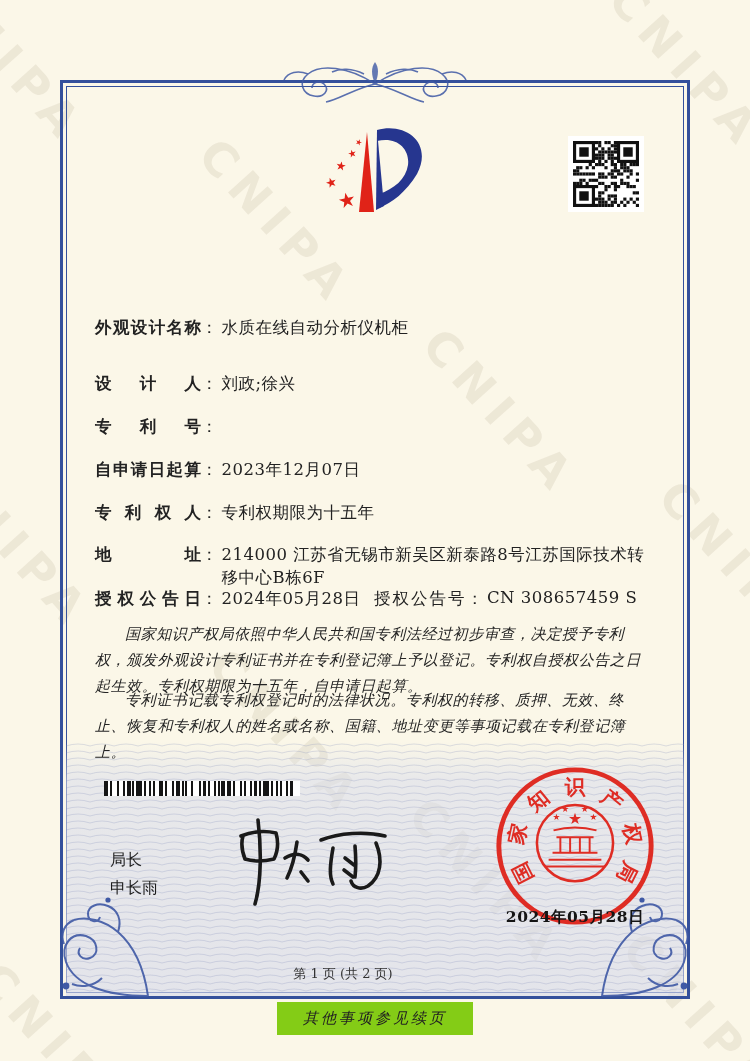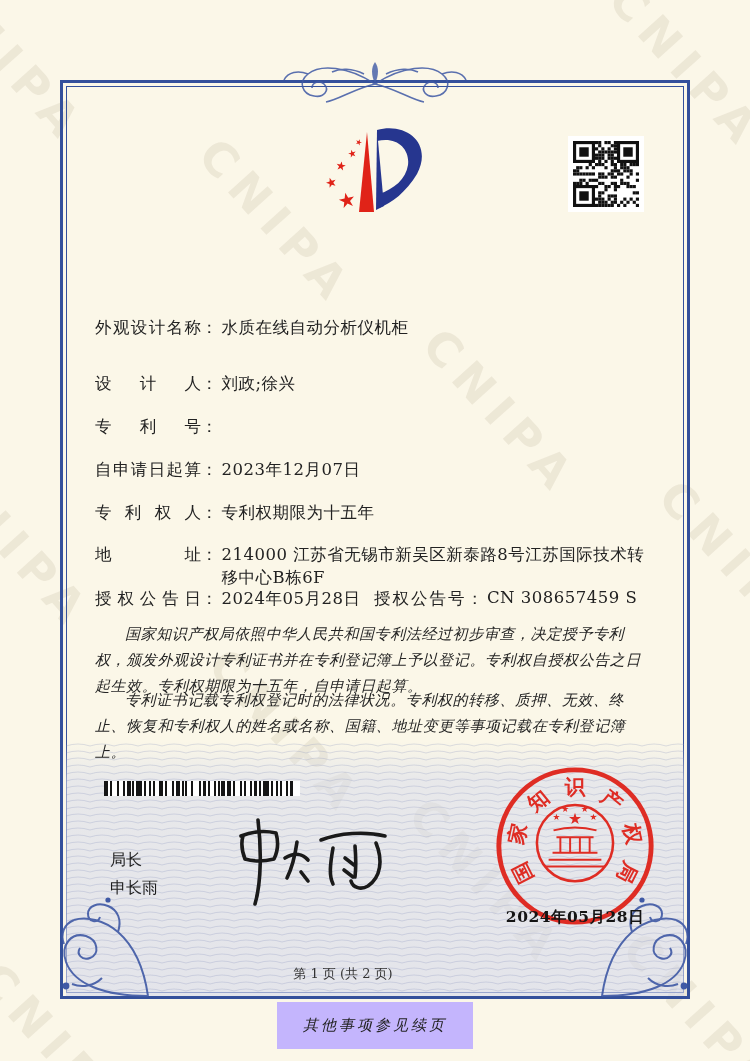--- a/index.html
+++ b/index.html
@@ -29,21 +29,21 @@
   .content{position:absolute;left:0;top:0;width:750px;height:1061px;z-index:4;}
 
   .cert-no{position:absolute;left:96px;top:133px;font-size:15px;letter-spacing:1px;color:#222;}
   .logo{position:absolute;left:303px;top:124px;}
   .qr-box{position:absolute;left:568px;top:136px;width:66px;height:66px;background:#fff;padding:5px;}
   .title{position:absolute;left:0;top:228px;width:750px;text-align:center;font-size:37px;
       letter-spacing:10px;color:#151515;font-weight:500;}
 
   .row{position:absolute;left:95px;width:565px;display:flex;align-items:flex-start;
       font-size:16.5px;color:#222;line-height:23px;}
-  .flabel{flex:0 0 106px;text-align:justify;text-align-last:justify;}
+  .flabel{flex:0 0 106px;text-align:justify;text-align-last:justify;font-weight:bold;}
   .colon{flex:0 0 auto;margin-right:4px;}
   .fvalue{flex:0 1 auto;max-width:442px;word-break:break-all;letter-spacing:0.5px;}
   .row-grant{position:absolute;left:95px;width:600px;height:24px;font-size:16.5px;color:#222;}
   .pair{position:absolute;top:0;display:flex;}
   .pair .flabel2{letter-spacing:2px;}
 
   .para{position:absolute;left:95px;width:560px;font-size:15px;font-style:italic;
       color:#242424;line-height:26px;text-indent:2em;letter-spacing:0.6px;}
 
   .barcode{position:absolute;left:104px;top:781px;width:196px;height:15px;background:#fff;
@@ -51,22 +51,22 @@
   .barcode i{display:inline-block;height:100%;}
 
   .director{position:absolute;left:110px;top:846px;font-family:"DejaVu Sans","Liberation Sans",sans-serif;
       font-size:16px;color:#1c1c1c;line-height:28px;}
   .signature{position:absolute;left:215px;top:810px;z-index:4;}
   .seal{position:absolute;left:492px;top:763px;z-index:5;opacity:0.93;}
   .seal-date{position:absolute;left:500px;top:907px;width:150px;text-align:center;z-index:6;
       font-size:15.5px;font-weight:bold;color:#141414;letter-spacing:0.5px;}
 
   .page-num{position:absolute;left:0;top:965px;width:686px;text-align:center;font-size:13px;color:#333;z-index:4;}
-  .note-box{position:absolute;left:50%;top:1002px;transform:translateX(-50%);background:#c4b5fd;
-      padding:14px 26px;font-size:15px;font-style:italic;letter-spacing:3px;color:#222;z-index:4;white-space:nowrap;font-family:Liberation Serif, serif;}
+  .note-box{position:absolute;left:50%;top:1002px;transform:translateX(-50%);background:#84cc16;
+      padding:7px 26px;font-size:15px;font-style:italic;letter-spacing:3px;color:#222;z-index:4;white-space:nowrap;font-family:Liberation Serif, serif;}
 </style>
 </head>
 <body>
 
 <div class="page">
 
   <div class="wm" style="left:-40px;top:-34px;">CNIPA</div>
   <div class="wm" style="left:638px;top:-28px;">CNIPA</div>
   <div class="wm" style="left:228px;top:128px;">CNIPA</div>
   <div class="wm" style="left:452px;top:318px;">CNIPA</div>

